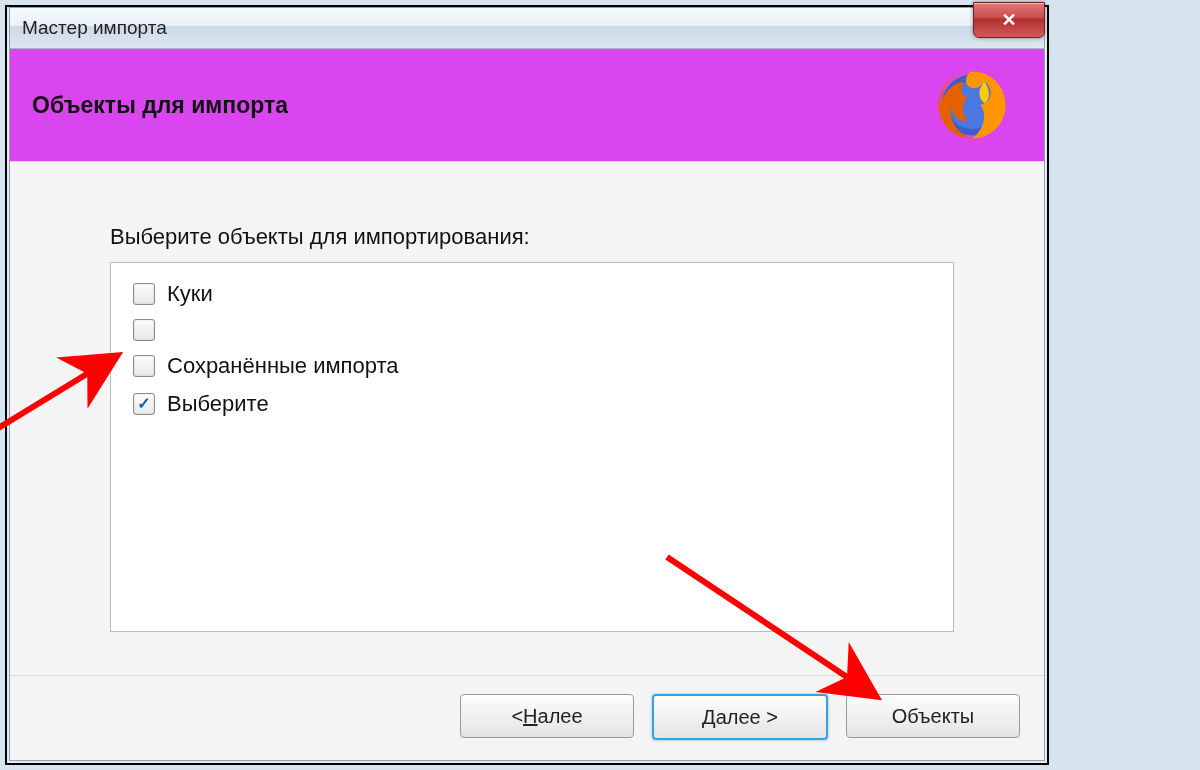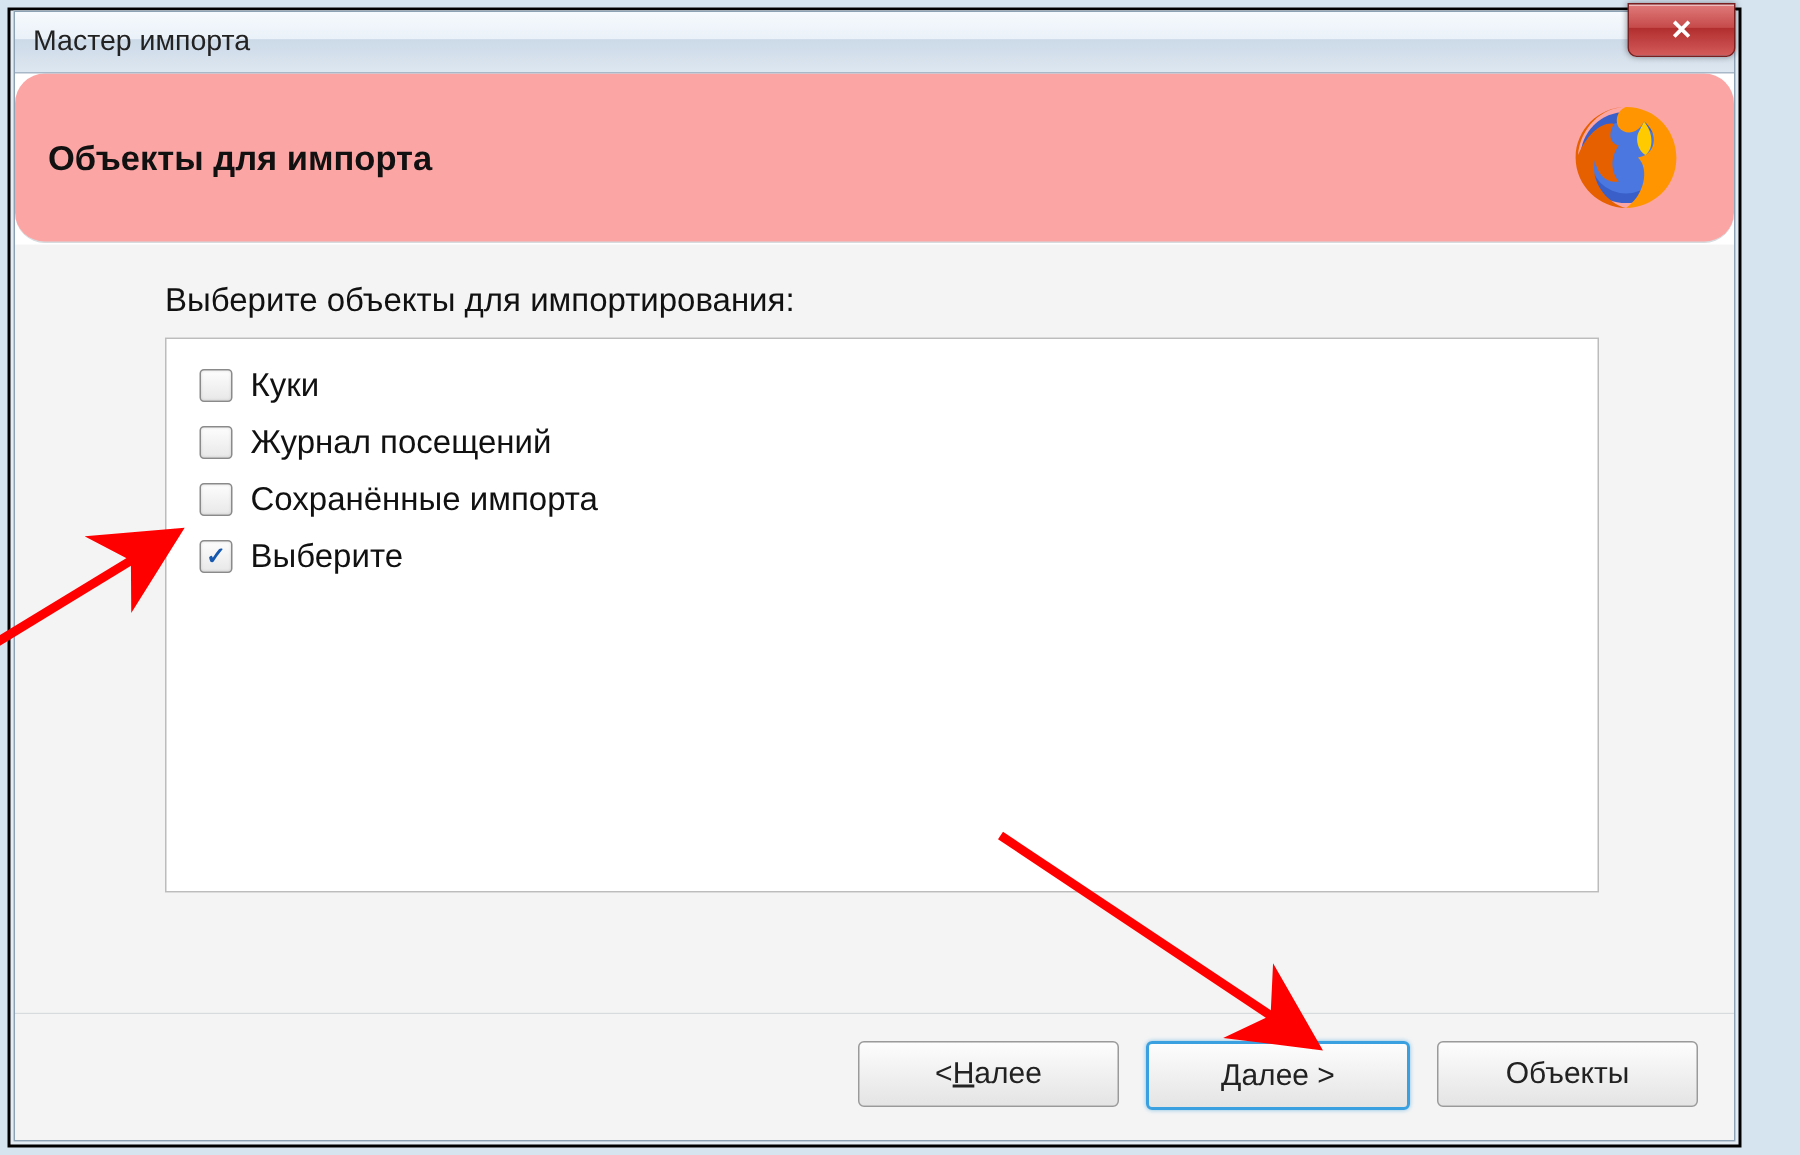--- a/index.html
+++ b/index.html
@@ -8,21 +8,21 @@
     width: 1200px;
     height: 770px;
     font-family: "Segoe UI", Tahoma, sans-serif;
     background: #d6e4f0;
     overflow: hidden;
   }
   .frame {
     position: absolute;
     left: 5px;
     top: 5px;
-    width: 1156px;
+    width: 1044px;
     height: 760px;
     border: 2px solid #000;
     box-sizing: border-box;
     background: #e4ecf4;
   }
   .window {
     position: absolute;
     left: 2px;
     top: 0;
     right: 2px;
@@ -59,27 +59,26 @@
     box-shadow: 0 0 4px rgba(0,0,0,0.4), inset 0 1px 0 rgba(255,255,255,0.5);
     display: flex;
     align-items: center;
     justify-content: center;
     color: #fff;
     font-weight: bold;
     font-size: 18px;
     cursor: pointer;
   }
   .header-strip {
-    background: #fca5a5;
+    background: #d946ef;
     padding: 16px 22px 16px 22px;
     display: flex;
     align-items: center;
     justify-content: space-between;
     border-bottom: 1px solid #d7dbde;
-    border-radius: 20px;
   }
   .header-title {
     font-size: 23px;
     font-weight: bold;
     color: #111;
   }
   .firefox-logo {
     width: 80px;
     height: 80px;
     margin-right: 10px;
@@ -88,20 +87,21 @@
     flex: 1;
     background: #f4f4f4;
     padding: 24px 90px 20px 100px;
     position: relative;
     border-top: 1px solid #fff;
   }
   .prompt {
     font-size: 22px;
     color: #111;
     margin-bottom: 12px;
+    margin-top: 37px;
   }
   .list-box {
     background: #fff;
     border: 1px solid #bcbcbc;
     height: 370px;
     padding: 12px 20px;
     box-sizing: border-box;
   }
   .item-row {
     display: flex;
@@ -193,21 +193,20 @@
     <div class="body-area">
       <div class="prompt">Выберите объекты для импортирования:</div>
       <div class="list-box">
 
         <div class="item-row">
           <span class="cb"></span>
           <span>Куки</span>
         </div>
         <div class="item-row">
           <span class="cb"></span>
-          <span>Журнал посещений</span>
         </div>
         <div class="item-row">
           <span class="cb"></span>
           <span>Сохранённые импорта</span>
         </div>
         <div class="item-row">
           <span class="cb checked"></span>
           <span>Выберите</span>
         </div>
 

